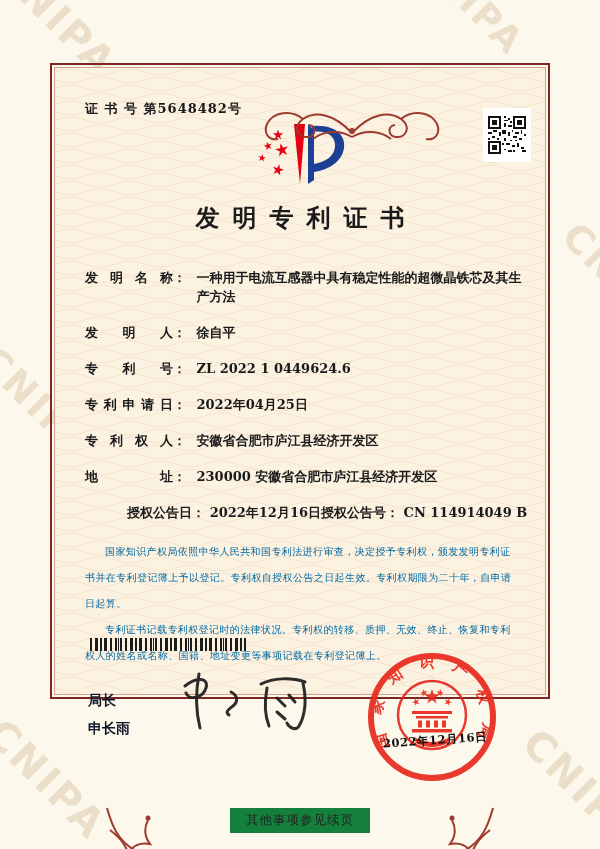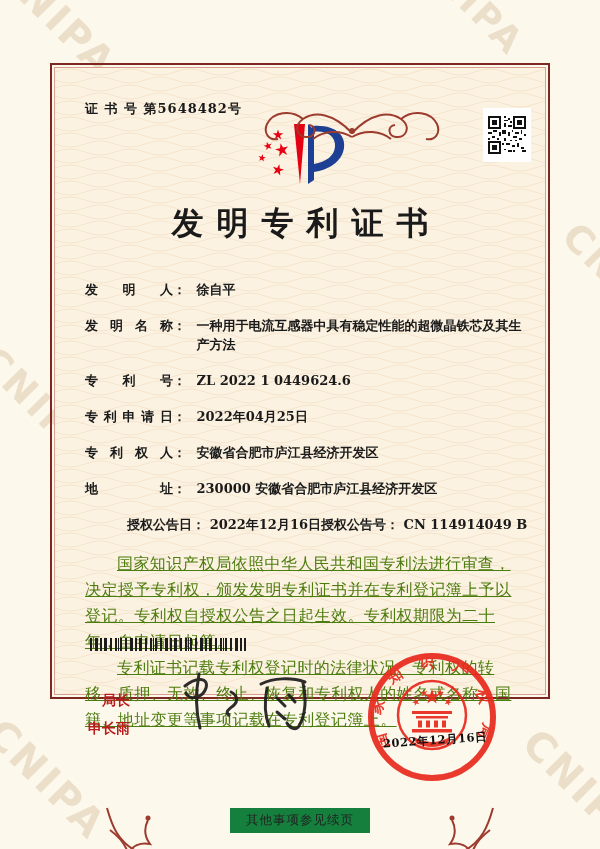--- a/index.html
+++ b/index.html
@@ -22,43 +22,43 @@
     position:absolute;inset:2px;border:1px solid #d8a090;
     background:#fbf2e2;overflow:visible;
   }
   .guilloche{position:absolute;inset:0;width:100%;height:100%;opacity:.5;}
   .content{
     position:absolute;inset:0;padding:30px 30px 0 30px;box-sizing:border-box;
   }
   .certno{font-size:13px;font-weight:bold;letter-spacing:1px;margin-top:2px;}
   .logo-wrap{text-align:center;margin-top:4px;height:74px;}
   .title{
-    text-align:center;font-size:32px;font-weight:bold;
+    text-align:center;font-size:24px;font-weight:bold;
     letter-spacing:13px;text-indent:13px;margin-top:6px;
   }
   .fields{margin-top:34px;font-size:13px;font-weight:600;}
   .frow{margin-bottom:17px;line-height:19px;white-space:nowrap;}
   .flabel{display:inline-block;width:88px;text-align:justify;text-align-last:justify;vertical-align:top;}
   .fcolon{display:inline-block;vertical-align:top;}
   .fvalue{display:inline-block;margin-left:6px;vertical-align:top;white-space:normal;max-width:330px;}
   .grant-left{display:inline-block;width:236px;text-align:right;}
-  .paras{margin-top:8px;font-size:16px;line-height:26px;color:#4d7c0f;letter-spacing:.4px;text-decoration:underline;}
+  .paras{margin-top:8px;font-size:10px;line-height:26px;color:#0369a1;letter-spacing:.4px;}
   .paras p{margin:0;text-indent:2em;}
   .qr{position:absolute;left:428px;top:40px;width:48px;height:54px;background:#fff;
       display:flex;align-items:center;justify-content:center;}
   .barcode{
     position:absolute;left:35px;top:570px;width:156px;height:13px;
     background:
       repeating-linear-gradient(90deg,#1c1c1c 0 2px,rgba(0,0,0,0) 2px 5px),
       repeating-linear-gradient(90deg,#1c1c1c 0 1px,rgba(0,0,0,0) 1px 7px);
   }
   .signer{
     position:absolute;left:33px;top:618px;
     font-family:"DejaVu Sans","Liberation Sans",sans-serif;
-    font-weight:bold;font-size:14px;line-height:28px;color:#b91c1c;text-align:right;
+    font-weight:bold;font-size:14px;line-height:28px;color:#0f172a;
   }
   .signature{position:absolute;left:118px;top:600px;}
   .seal{position:absolute;left:314px;top:586px;width:132px;height:132px;z-index:5;}
   .seal-date{
     position:absolute;left:328px;top:668px;width:110px;text-align:center;
     font-size:11.5px;font-weight:bold;color:#111;transform:rotate(-4deg);z-index:6;
     letter-spacing:.5px;
   }
   .pageno{position:absolute;left:0;right:0;top:708px;text-align:center;font-size:12px;color:#222;}
   .cont-note{
@@ -115,26 +115,26 @@
 
           <path d="M60 2 L60 62 L66 58 L66 8 Z" fill="#1d3f94"></path>
           <path d="M64 4 C88 2 98 14 96 26 C94 40 80 48 66 50 L66 42 C78 40 86 34 87 25 C88 14 78 8 64 10 Z" fill="#1d3f94"></path>
         </svg>
       </div>
 
       <div class="title">发明专利证书</div>
 
       <div class="fields">
         <div class="frow">
+          <span class="flabel">发明名称</span><span class="fcolon">：</span>
+          <span class="fvalue">一种用于电流互感器中具有稳定性能的超微晶铁芯及其生产方法</span>
+        </div>
+        <div class="frow">
           <span class="flabel">发明人</span><span class="fcolon">：</span>
           <span class="fvalue">徐自平</span>
-        </div>
-        <div class="frow">
-          <span class="flabel">发明名称</span><span class="fcolon">：</span>
-          <span class="fvalue">一种用于电流互感器中具有稳定性能的超微晶铁芯及其生产方法</span>
         </div>
         <div class="frow">
           <span class="flabel">专利号</span><span class="fcolon">：</span>
           <span class="fvalue">ZL 2022 1 0449624.6</span>
         </div>
         <div class="frow">
           <span class="flabel">专利申请日</span><span class="fcolon">：</span>
           <span class="fvalue">2022年04月25日</span>
         </div>
         <div class="frow">

